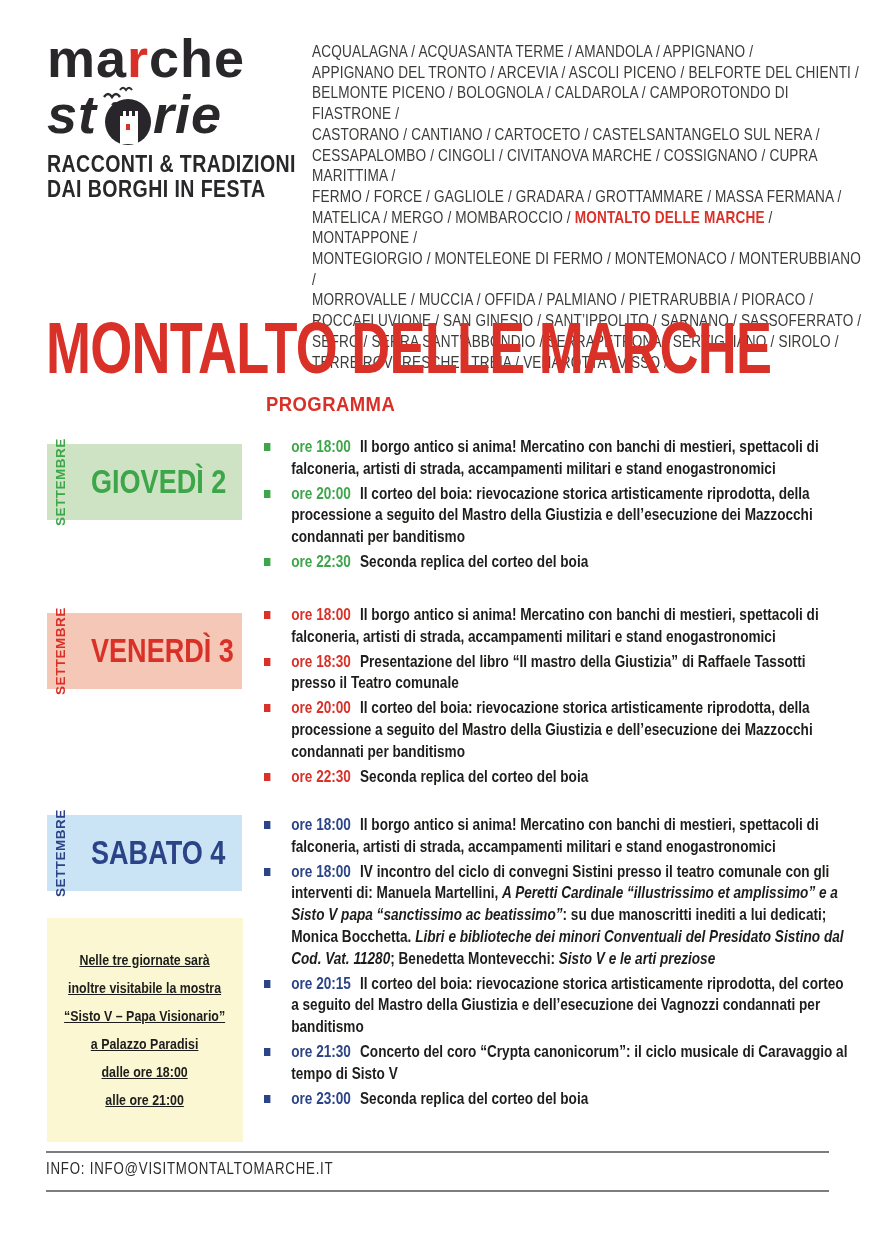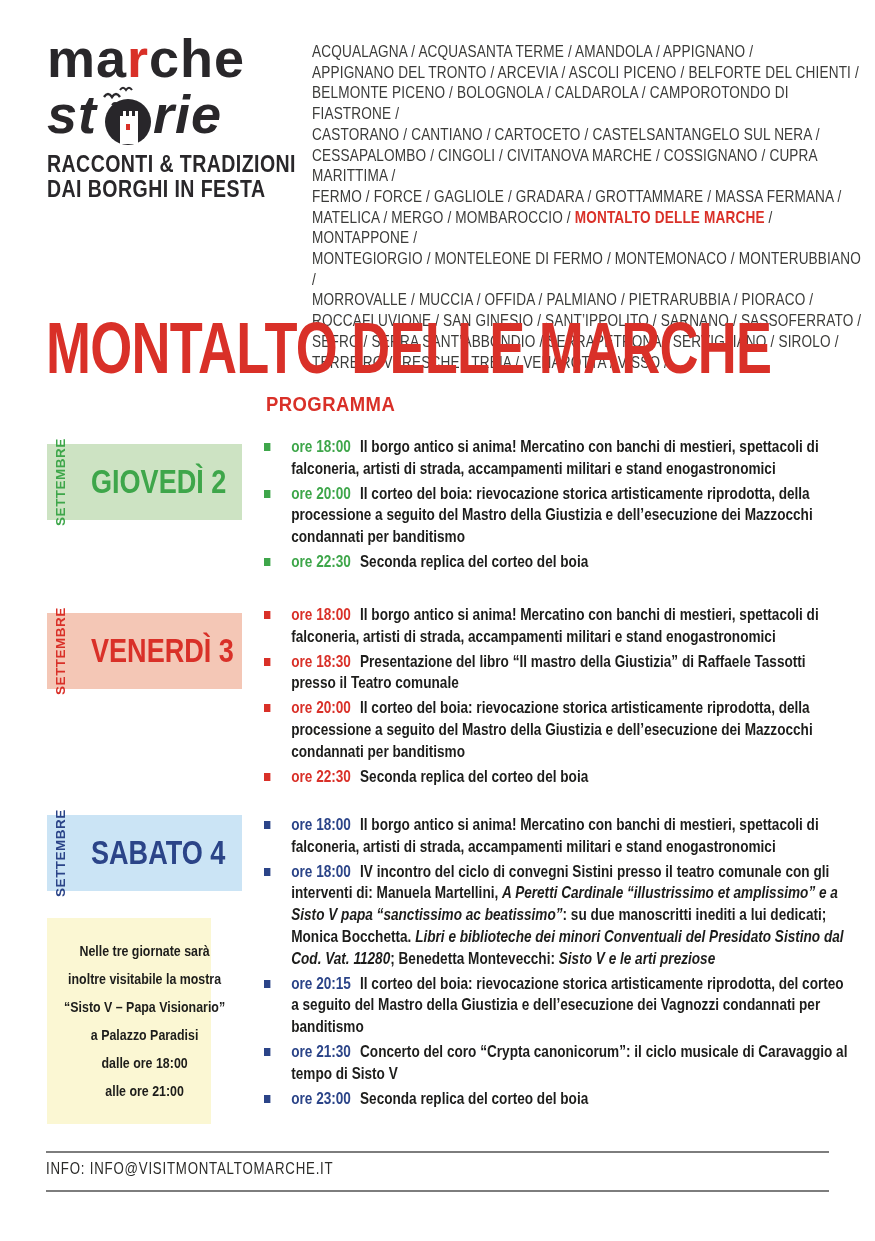--- a/index.html
+++ b/index.html
@@ -45,21 +45,21 @@
   .event{display:flex;margin-bottom:3px;}
   .event .bullet{flex:0 0 8px;width:8px;height:8px;margin:7px 26px 0 0;}
   .event p{margin:0;font-size:17px;line-height:21.8px;font-weight:bold;color:var(--ink);}
   .event .time{display:inline-block;width:86px;font-weight:bold;}
   .sec-green .time{color:var(--green);} .sec-green .bullet{background:var(--green);}
   .sec-red .time{color:var(--red);}    .sec-red .bullet{background:var(--red);}
   .sec-blue .time{color:var(--blue);}  .sec-blue .bullet{background:var(--blue);}
   .i{font-style:italic;}
 
   
-  .note{position:absolute;left:47px;top:918px;width:164px;background:var(--yellow_bg);padding:19px 0;}
+  .note{position:absolute;left:47px;top:918px;width:196px;background:var(--yellow_bg);padding:28px 0;text-decoration:underline;}
   .note-inner{width:244px;transform:scaleX(.8);transform-origin:left top;text-align:center;
     font-size:15.5px;font-weight:bold;line-height:28px;white-space:pre-line;color:var(--ink);}
 
   
   .rule{position:absolute;left:46px;width:783px;height:2px;background:var(--rule);}
   .rule-1{top:1151px;} .rule-2{top:1190px;}
   .info{position:absolute;left:46px;top:1159px;font-size:17px;letter-spacing:1px;color:#2b2b29;
     transform:scaleX(.78);transform-origin:left top;white-space:nowrap;}
 </style>
 </head>

